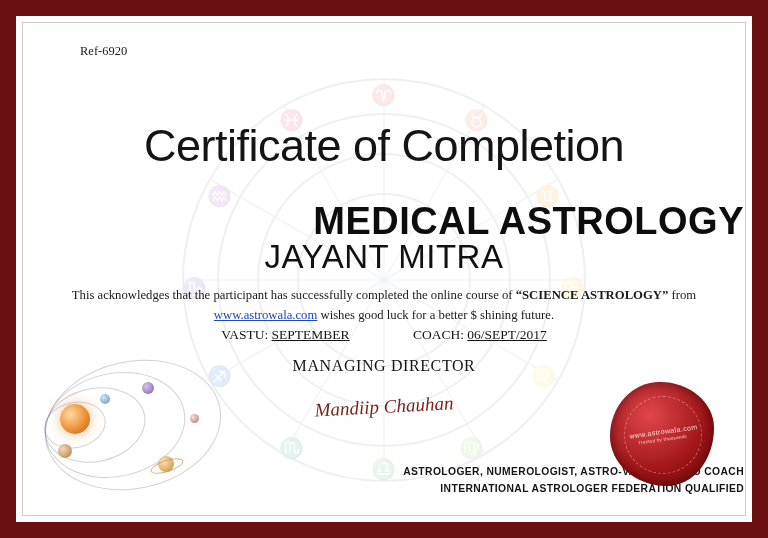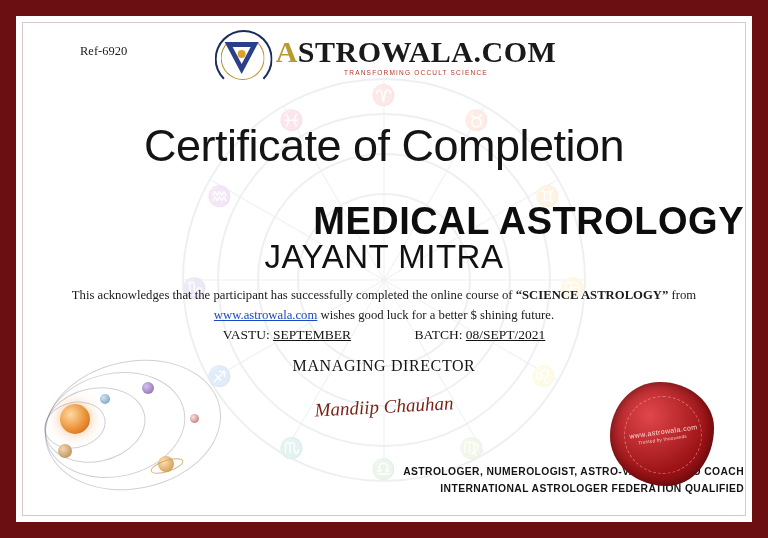--- a/index.html
+++ b/index.html
@@ -392,52 +392,39 @@
     <div class="wm-glyph" style="left:11%; top:73%;">♐</div>
     <div class="wm-glyph" style="left:5%; top:52%;">♑</div>
     <div class="wm-glyph" style="left:11%; top:30%;">♒</div>
     <div class="wm-glyph" style="left:28%; top:12%;">♓</div>
   </div>
 
   <div class="content">
 
     <div class="ref">Ref-6920</div>
 
-    <div class="logo-wrap">
-      <div class="logo-mark">
-        <div class="arc"></div>
-        <div class="arc2"></div>
-        <div class="tri"></div>
-        <div class="tri-in"></div>
-        <div class="dot"></div>
-      </div>
-      <div class="logo-text">
-        <div class="logo-title"><span class="a1">A</span><span>STROWALA.COM</span></div>
-        <div class="logo-sub">TRANSFORMING OCCULT SCIENCE</div>
-      </div>
-    </div>
 
     <div class="title">Certificate of Completion</div>
 
     <div class="course">MEDICAL ASTROLOGY</div>
 
     <div class="recipient">JAYANT MITRA</div>
 
     <div class="ack">
       <span class="plain">This acknowledges that the participant has successfully completed the online course of </span><span>“SCIENCE ASTROLOGY”</span><span class="plain"> from </span><a href="#">www.astrowala.com</a><span class="plain"> wishes good luck for a better $ shining future.</span>
     </div>
 
     <div class="meta">
       <span class="grp">
         <span>VASTU:</span>
         <span class="val">SEPTEMBER</span>
       </span>
       <span class="grp">
-        <span>BATCH:</span>
-        <span class="val">08/SEPT/2021</span>
+        <span>COACH:</span>
+        <span class="val">06/SEPT/2017</span>
       </span>
     </div>
 
     <div class="md-title">MANAGING DIRECTOR</div>
 
     <div class="signature">Mandiip Chauhan</div>
 
     <div class="credentials">
       <div>ASTROLOGER, NUMEROLOGIST, ASTRO-VASTU, VASTU COACH</div>
       <div>INTERNATIONAL ASTROLOGER FEDERATION QUALIFIED</div>

